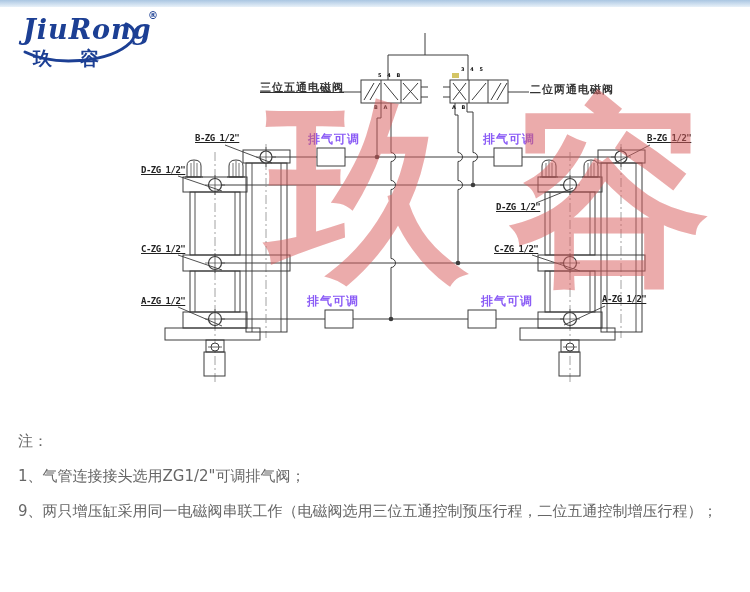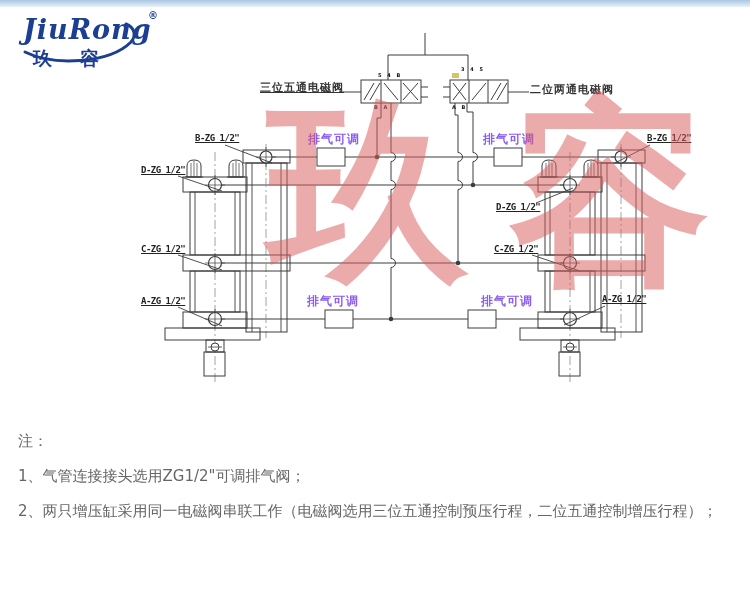--- a/index.html
+++ b/index.html
@@ -224,14 +224,14 @@
   <span class="plabel" style="left:496px;top:203px">D-ZG 1/2"</span>
   <span class="plabel" style="left:494px;top:245px">C-ZG 1/2"</span>
   <span class="plabel" style="left:602px;top:295px">A-ZG 1/2"</span>
 
   <div class="watermark">玖容</div>
 </div>
 
 <div class="notes">
   <div class="heading">注：</div>
   <div class="item">1、气管连接接头选用ZG1/2"可调排气阀；</div>
-  <div class="item">2、两只增压缸采用同一电磁阀串联工作（电磁阀选用三位五通控制预压行程，二位五通控制增压行程）；</div>
+  <div class="item">9、两只增压缸采用同一电磁阀串联工作（电磁阀选用三位五通控制预压行程，二位五通控制增压行程）；</div>
 </div>
 
 </body></html>

